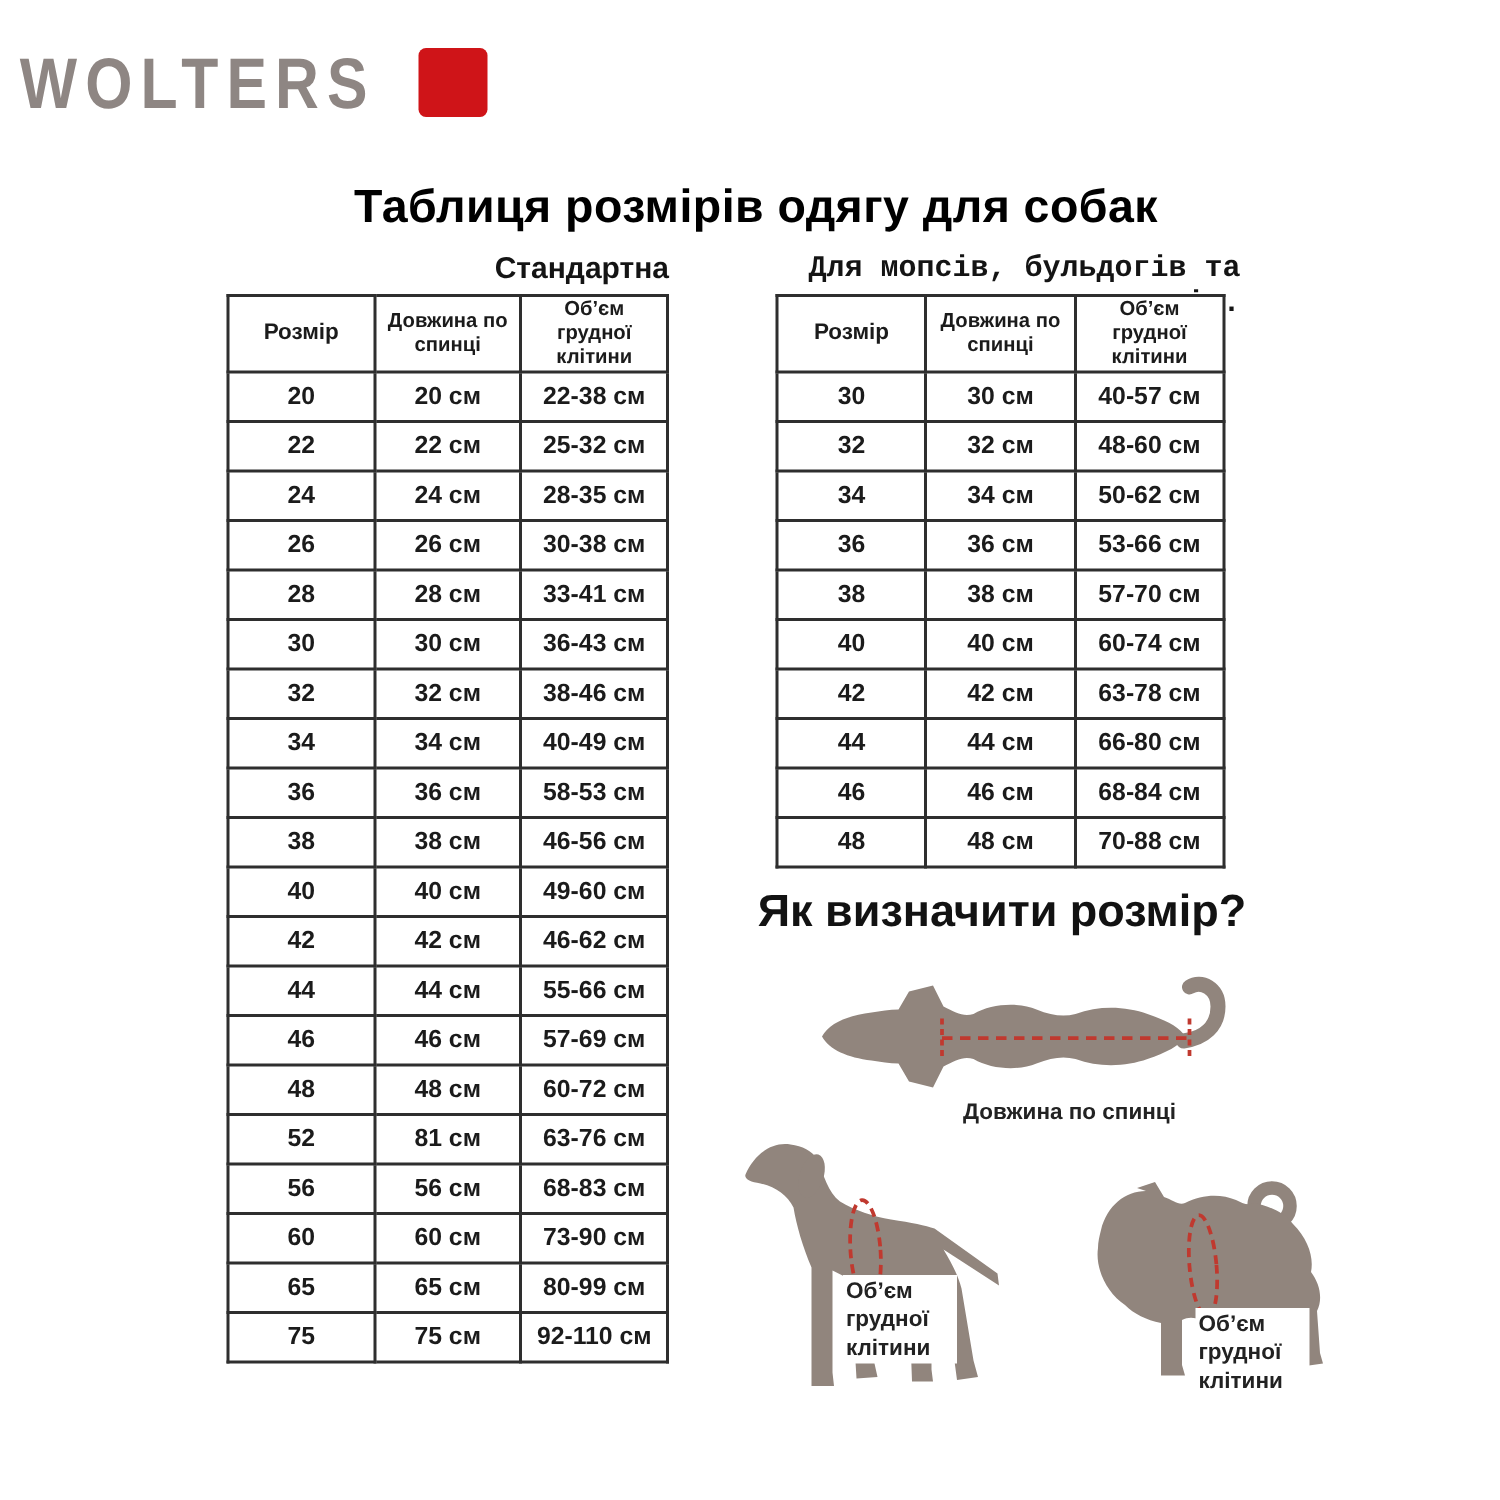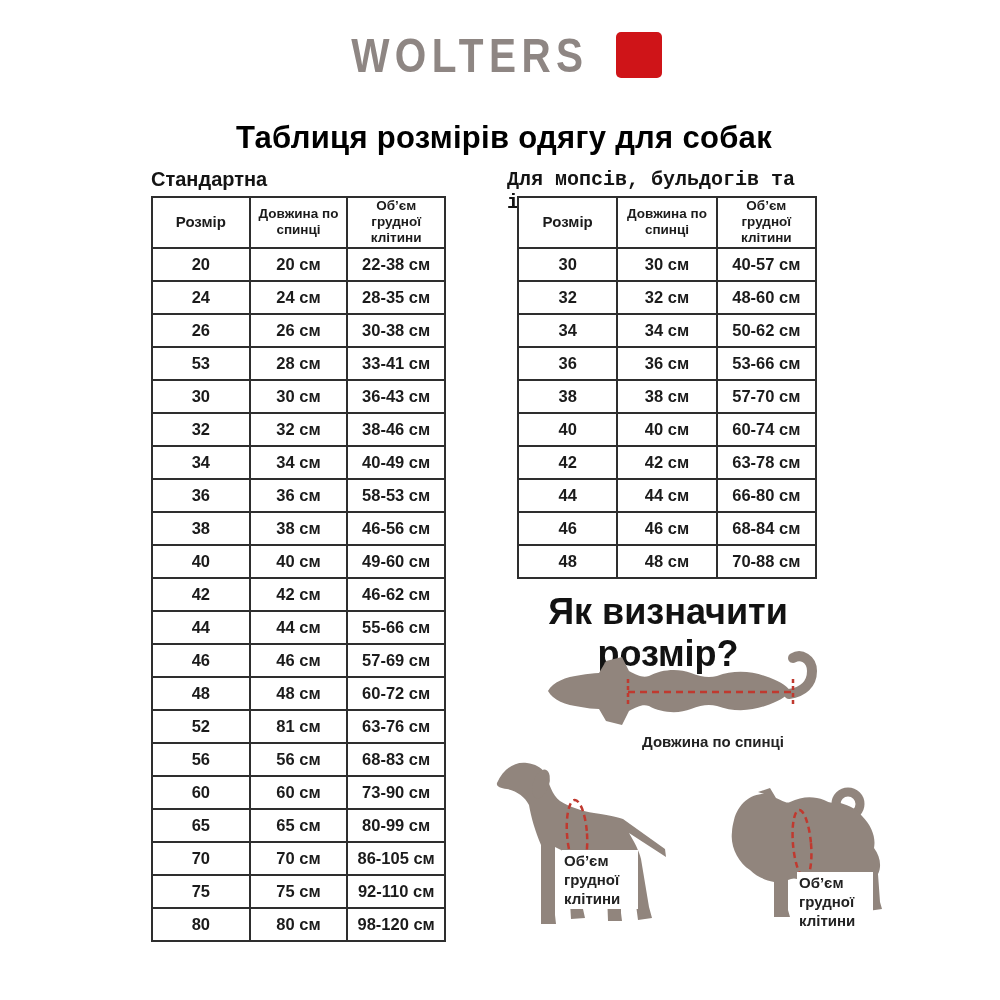--- a/index.html
+++ b/index.html
@@ -1,45 +1,45 @@
 <!DOCTYPE html>
 <html><head>
 <meta charset="utf-8">
 <style>
   html,body{margin:0;padding:0;background:#fff;}
   .page{
     position:relative;width:1000px;height:1000px;background:#ffffff;
     font-family:"Liberation Sans",sans-serif;color:#151515;overflow:hidden;
   }
   
-  .logo{position:absolute;top:32px;left:0;width:100%;display:flex;justify-content:center;align-items:center;gap:15px;}
+  .logo{position:absolute;top:32px;left:0;width:100%;display:flex;justify-content:flex-start;align-items:center;gap:15px;}
   .logo-text{
     display:inline-block;font-size:45px;font-weight:700;color:#8e8683;
     letter-spacing:6px;transform:scaleX(.9) scaleY(1.06);line-height:1;
   }
   .logo-square{width:46px;height:46px;border-radius:5px;background:var(--accent,#cf1418);}
   .page-title{position:absolute;top:84px;left:4px;width:100%;text-align:center;
     font-size:31px;font-weight:700;color:#000000;letter-spacing:.3px;margin-top:36px;}
   
-  .col-heading{position:absolute;text-align:left;font-size:20px;font-weight:700;color:#141414;}
+  .col-heading{position:absolute;text-align:right;font-size:20px;font-weight:700;color:#141414;}
   .heading-left{left:151px;width:295px;top:168px;}
   .heading-right{left:507px;width:320px;top:168px;font-family:Liberation Mono, monospace;}
   .size-table{position:absolute;border-collapse:collapse;table-layout:fixed;background:#fff;}
   .table-left{left:151px;top:196px;width:295px;}
   .table-right{left:517px;top:196px;width:300px;}
   .size-table th,.size-table td{
     border:2px solid #2e2e2e;text-align:center;vertical-align:middle;
     font-weight:700;color:#1b1b1b;padding:0 2px;
   }
   .size-table th{height:34px;font-size:13.5px;line-height:1.2;}
   .size-table th:first-child{font-size:15px;}
   .size-table td{height:31px;font-size:16.5px;}
   
   .guide-heading{position:absolute;left:500px;width:336px;top:591px;text-align:center;
-    font-size:36px;font-weight:700;color:#121212;}
+    font-size:30px;font-weight:700;color:#121212;}
   .dog-svg{position:absolute;}
   .measure-label{
     position:absolute;font-size:15px;font-weight:700;color:#222;
     background:#fff;line-height:19px;padding:1px 2px;
   }
   .label-back{left:638px;top:731px;width:146px;text-align:center;background:transparent;}
   .label-chest-1{left:562px;top:850px;width:72px;}
   .label-chest-2{left:797px;top:872px;width:72px;}
 </style>
 </head>
@@ -62,31 +62,36 @@
           <th>Об’єм грудної клітини</th>
         </tr>
       </thead>
       <tbody>
         <tr>
           <td>20</td>
           <td>20 см</td>
           <td>22-38 см</td>
         </tr>
         <tr>
+          <td>22</td>
+          <td>22 см</td>
+          <td>25-32 см</td>
+        </tr>
+        <tr>
           <td>24</td>
           <td>24 см</td>
           <td>28-35 см</td>
         </tr>
         <tr>
           <td>26</td>
           <td>26 см</td>
           <td>30-38 см</td>
         </tr>
         <tr>
-          <td>53</td>
+          <td>28</td>
           <td>28 см</td>
           <td>33-41 см</td>
         </tr>
         <tr>
           <td>30</td>
           <td>30 см</td>
           <td>36-43 см</td>
         </tr>
         <tr>
           <td>32</td>
@@ -147,33 +152,23 @@
           <td>60</td>
           <td>60 см</td>
           <td>73-90 см</td>
         </tr>
         <tr>
           <td>65</td>
           <td>65 см</td>
           <td>80-99 см</td>
         </tr>
         <tr>
-          <td>70</td>
-          <td>70 см</td>
-          <td>86-105 см</td>
-        </tr>
-        <tr>
           <td>75</td>
           <td>75 см</td>
           <td>92-110 см</td>
-        </tr>
-        <tr>
-          <td>80</td>
-          <td>80 см</td>
-          <td>98-120 см</td>
         </tr>
       </tbody>
     </table>
 
   <div class="col-heading heading-right">Для мопсів, бульдогів та ін.</div>
   <table class="size-table table-right">
       <thead>
         <tr>
           <th>Розмір</th>
           <th>Довжина по спинці</th>

